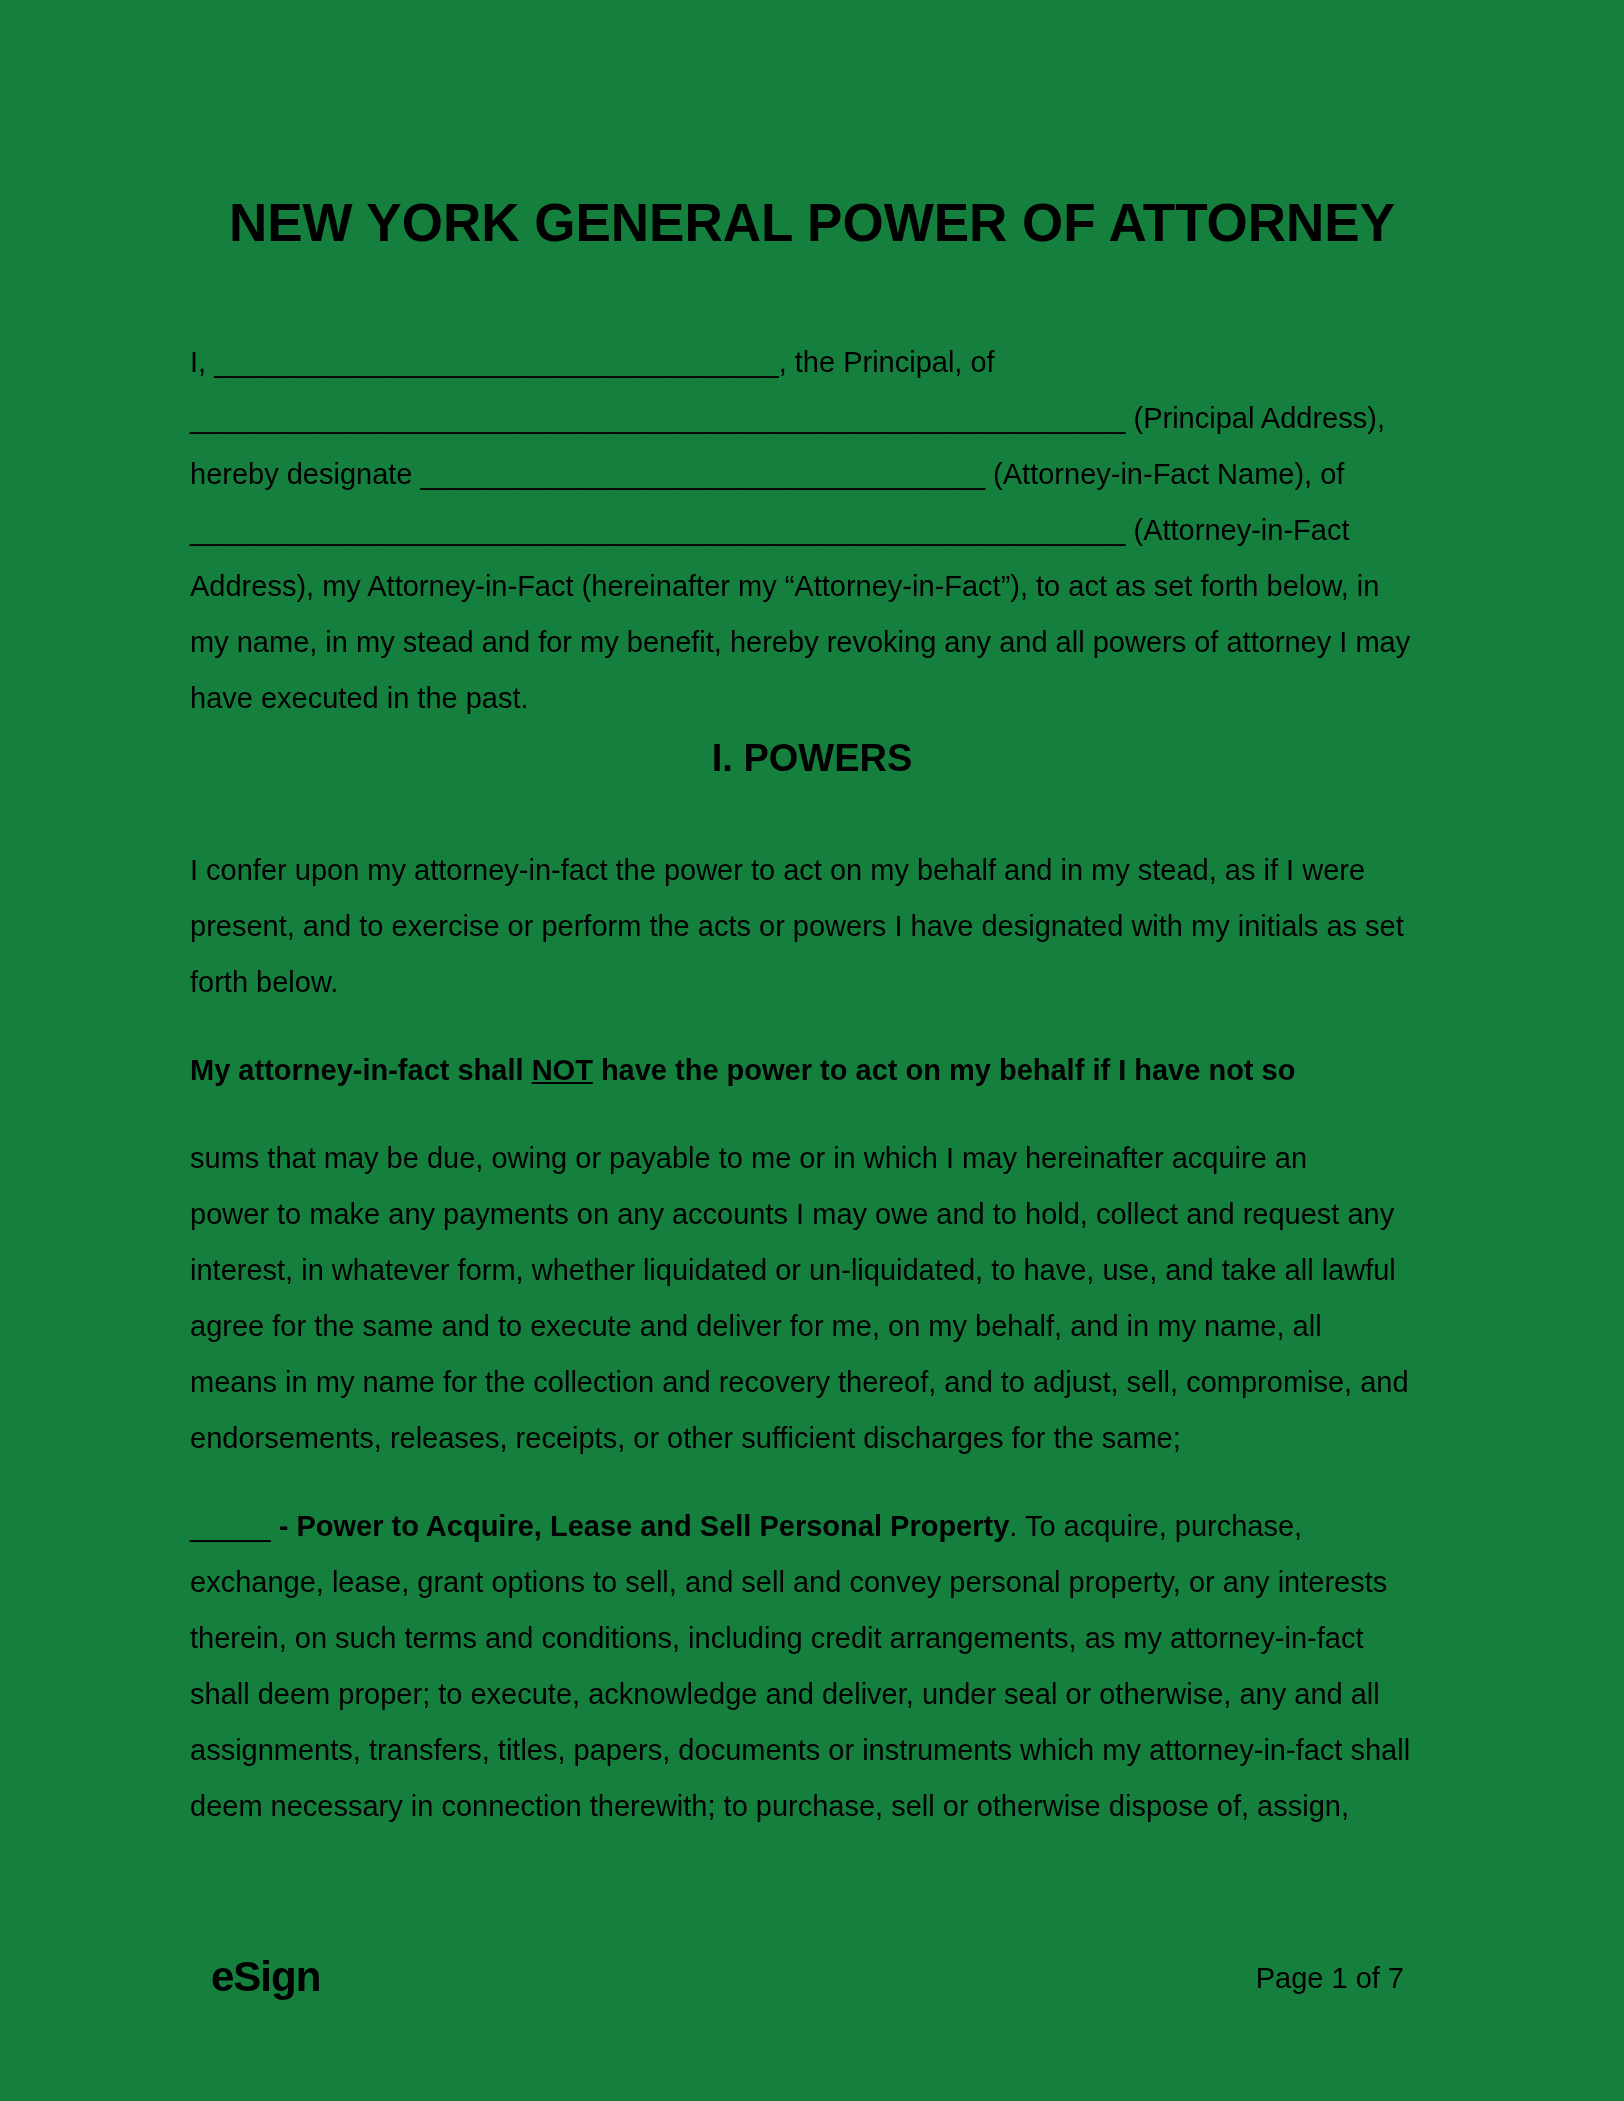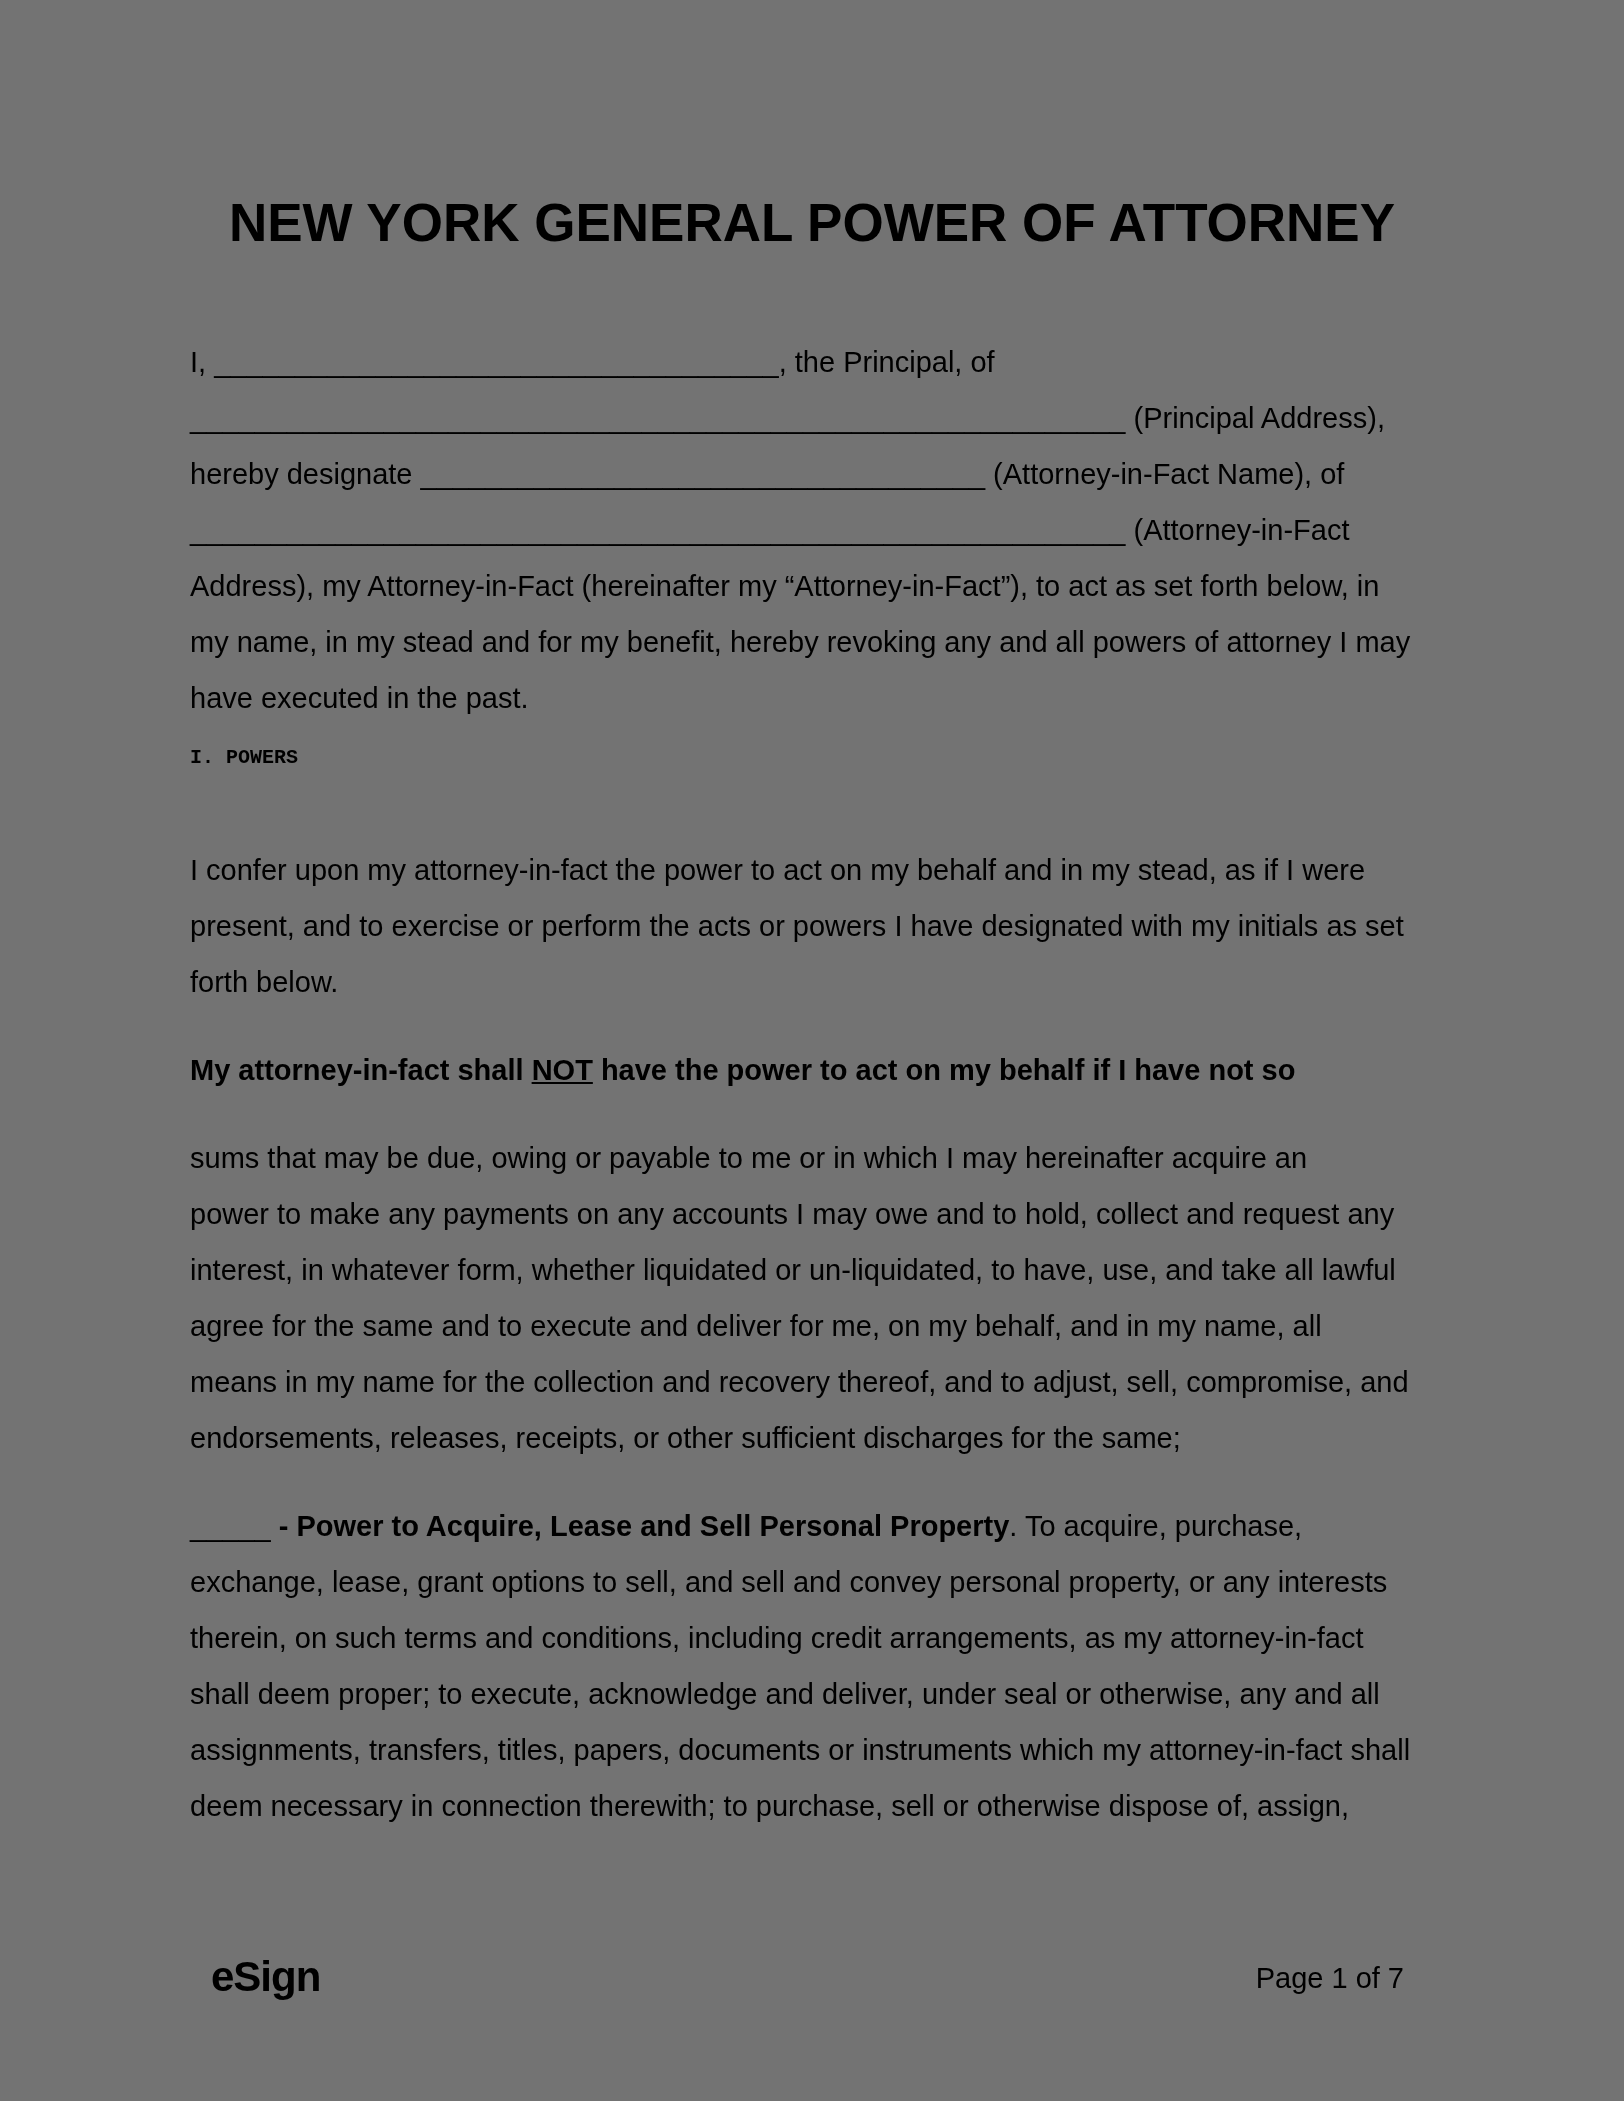--- a/index.html
+++ b/index.html
@@ -1,20 +1,20 @@
 <!DOCTYPE html>
 <html><head>
 <meta charset="utf-8">
 <style>
   html, body { margin: 0; padding: 0; background: #ffffff; }
   .page {
     position: relative;
     width: 1624px;
     height: 2101px;
-    background: #737373;
+    background: #15803d;
     color: #000000;
     font-family: "Liberation Sans", "DejaVu Sans", sans-serif;
     overflow: hidden;
   }
   .content { padding: 0 190px; }
   .doc-title {
     margin-top: 194px;
     font-size: 53px;
     line-height: 58px;
     font-weight: bold;
@@ -22,24 +22,24 @@
     white-space: nowrap;
   }
   .line {
     font-size: 29px;
     line-height: 56px;
     white-space: nowrap;
   }
   .intro { margin-top: 82px; }
   .section-heading {
     margin-top: 4px;
-    font-size: 20px;
+    font-size: 38px;
     line-height: 56px;
     font-weight: bold;
-    font-family: Liberation Mono, monospace;
+    text-align: center;
   }
   .p-intro { margin-top: 56px; }
   .notice { margin-top: 32px; }
   .notice .line { font-weight: bold; }
   .power { margin-top: 32px; }
   .bold { font-weight: bold; }
   .u { text-decoration: underline; }
   .footer-brand {
     position: absolute;
     left: 211px;

